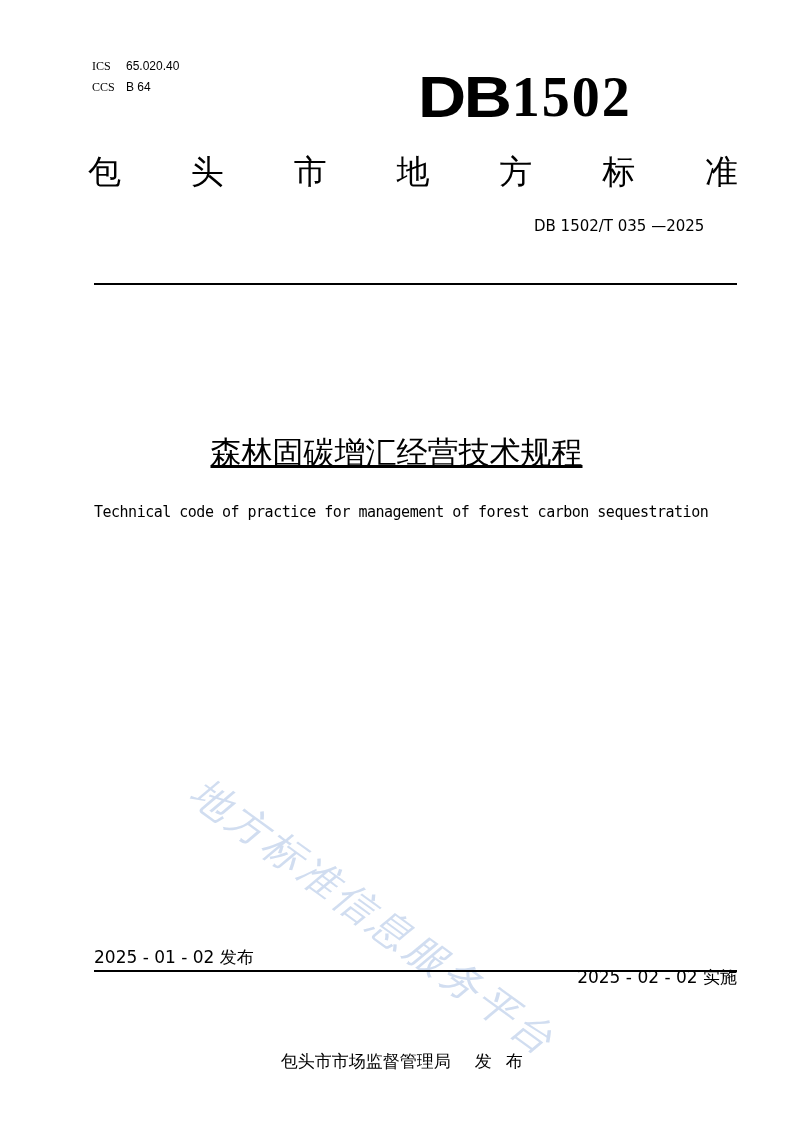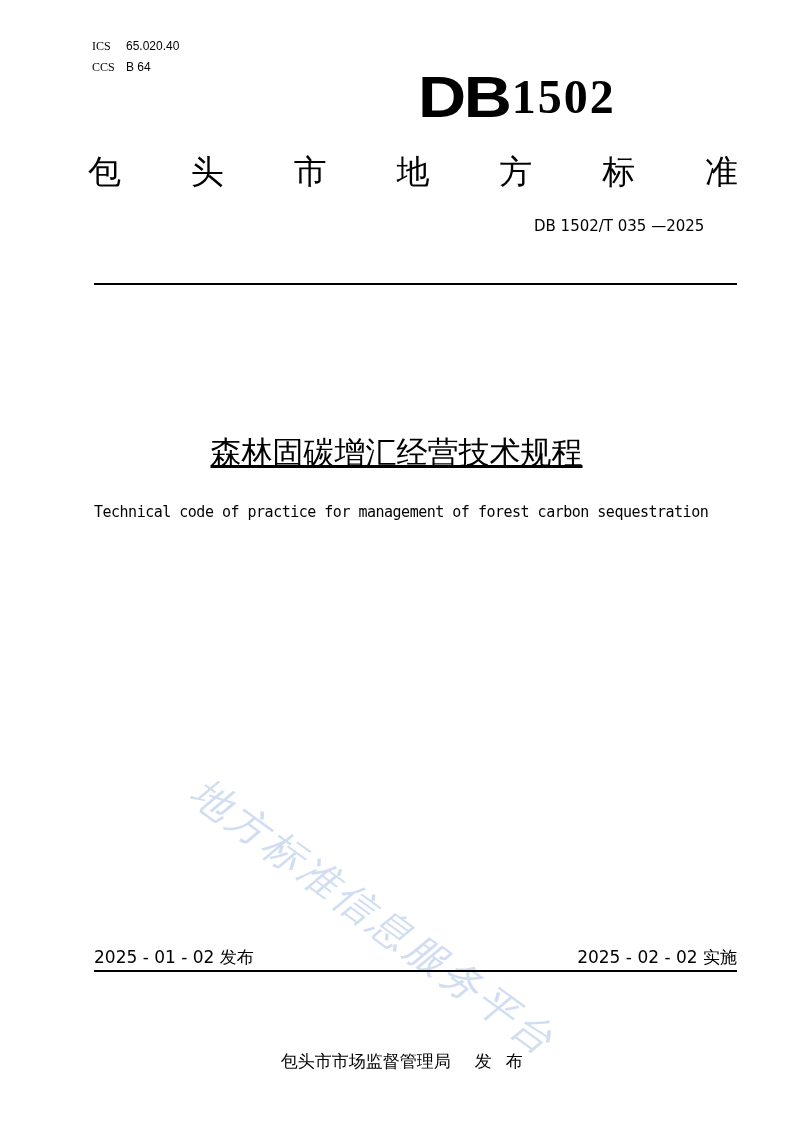--- a/index.html
+++ b/index.html
@@ -4,40 +4,40 @@
   <style>
     html, body { margin: 0; padding: 0; background: #ffffff; }
     body { width: 793px; height: 1122px; position: relative; overflow: hidden; color: #000; }
     .abs { position: absolute; }
     .serif { font-family: "Liberation Serif", "DejaVu Serif", serif; }
     .sans { font-family: "DejaVu Sans", "Liberation Sans", sans-serif; }
     .mono { font-family: "DejaVu Sans Mono", "Liberation Mono", monospace; }
 
     .ics { left: 92px; top: 38px; font-size: 12px; line-height: 16px; }
     .ccs { left: 92px; top: 59px; font-size: 12px; line-height: 16px; }
-    .code-label { display: inline-block; width: 34px; }
+    .code-label { display: inline-block; width: 34px; margin-top: 20px; }
     .code-val { font-family: "Liberation Sans", sans-serif; font-size: 12px; margin-top: 48px; }
 
     .db-logo { left: 418px; top: 62px; height: 64px; display: flex; align-items: flex-end; }
     .db-letters { font-family: "Liberation Sans", sans-serif; font-weight: 900; font-size: 58px; line-height: 58px; letter-spacing: -2px; transform: scaleX(1.15); transform-origin: left bottom; display: inline-block; margin-right: 14px; }
-    .db-num { font-family: "Liberation Serif", serif; font-weight: 700; font-size: 48px; line-height: 58px; letter-spacing: 2px; }
+    .db-num { font-family: "Liberation Serif", serif; font-weight: 700; font-size: 56px; line-height: 58px; letter-spacing: 2px; }
 
     .std-title { left: 88px; top: 150px; width: 650px; display: flex; justify-content: space-between; font-size: 33px; line-height: 44px; }
 
     .std-number { left: 534px; top: 216px; font-size: 15px; line-height: 20px; white-space: pre; }
 
     .rule-top { left: 94px; top: 283px; width: 643px; height: 1.5px; background: #000; }
 
     .title-cn { left: 0; top: 430px; width: 793px; text-align: center; font-size: 31px; line-height: 44px; text-decoration: underline; }
     .title-en { left: 94px; top: 502px; width: 644px; font-size: 15px; line-height: 20px; white-space: nowrap; letter-spacing: -0.5px; }
 
     .watermark { left: 196px; top: 760px; transform: rotate(36deg); transform-origin: left center; font-size: 40px; color: #c9d8ee; letter-spacing: 4px; white-space: nowrap; font-style: italic; opacity: 0.85; }
 
     .issue-date { left: 94px; top: 946px; font-size: 17px; line-height: 22px; white-space: pre; }
-    .impl-date { right: 56px; top: 946px; font-size: 17px; line-height: 22px; white-space: pre; }
+    .impl-date { right: 56px; top: 966px; font-size: 17px; line-height: 22px; white-space: pre; }
     .rule-bottom { left: 94px; top: 970px; width: 643px; height: 1.5px; background: #000; }
 
     .publisher { left: 270px; top: 1025px; font-size: 17px; line-height: 24px; white-space: pre; }
     .publish-word { display: inline-block; margin-left: 24px; letter-spacing: 14px; }
   </style>
 </head>
 <body>
 
 <div class="abs ics serif">
   <span class="code-label">ICS</span><span class="code-val">65.020.40</span>

